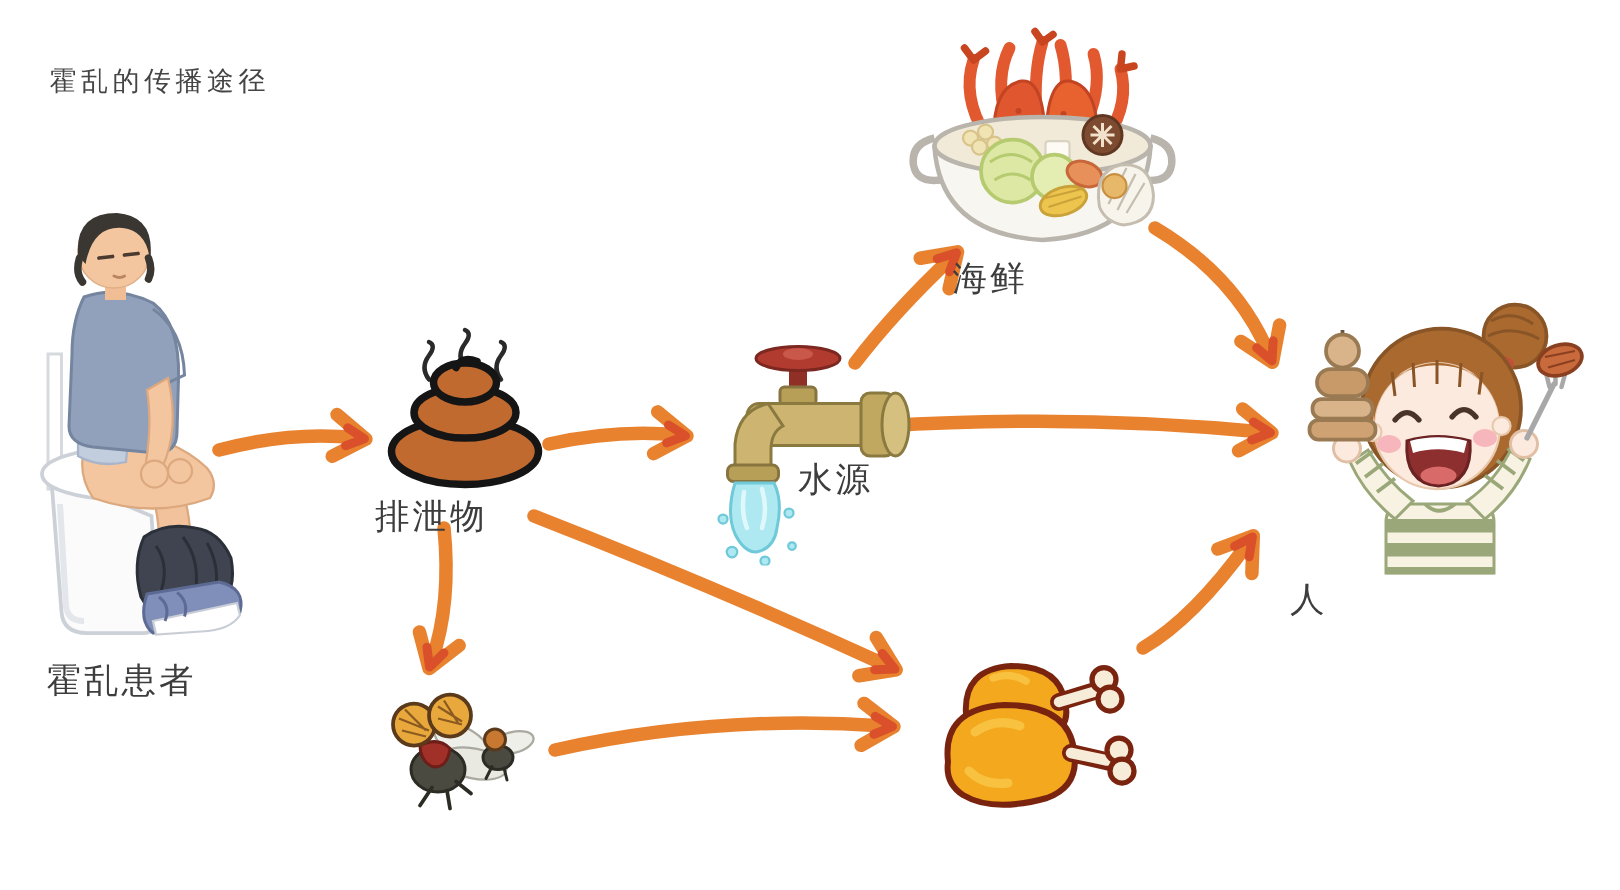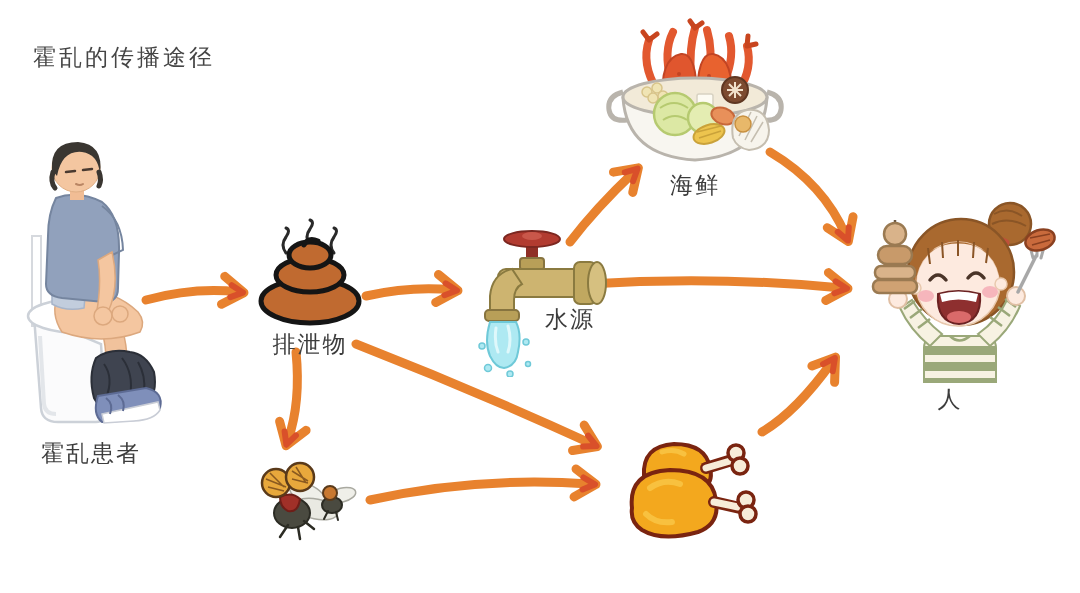--- a/index.html
+++ b/index.html
@@ -1,27 +1,27 @@
 <!DOCTYPE html>
 <html><head>
 <meta charset="utf-8">
 <style>
   html,body{margin:0;padding:0;background:#ffffff;}
   .canvas{
     position:relative;width:1080px;height:593px;background:#ffffff;overflow:hidden;
     font-family:"Liberation Sans","DejaVu Sans",sans-serif;
   }
   .title{
-    position:absolute;left:33px;top:42px;font-size:23px;color:#454545;
+    position:absolute;left:33px;top:42px;font-size:18px;color:#454545;
     letter-spacing:3px;font-weight:500;text-align:right;
   }
   .node{position:absolute;}
   .node svg{position:absolute;left:0;top:0;}
   .label{
-    position:absolute;font-size:23px;color:#3d3d3d;text-align:center;
+    position:absolute;font-size:23px;color:#3d3d3d;
     letter-spacing:2px;white-space:nowrap;
   }
   #arrows{position:absolute;left:0;top:0;z-index:1;}
   .node{z-index:2;}
 </style>
 </head>
 <body>
 
 <div class="canvas">
 

